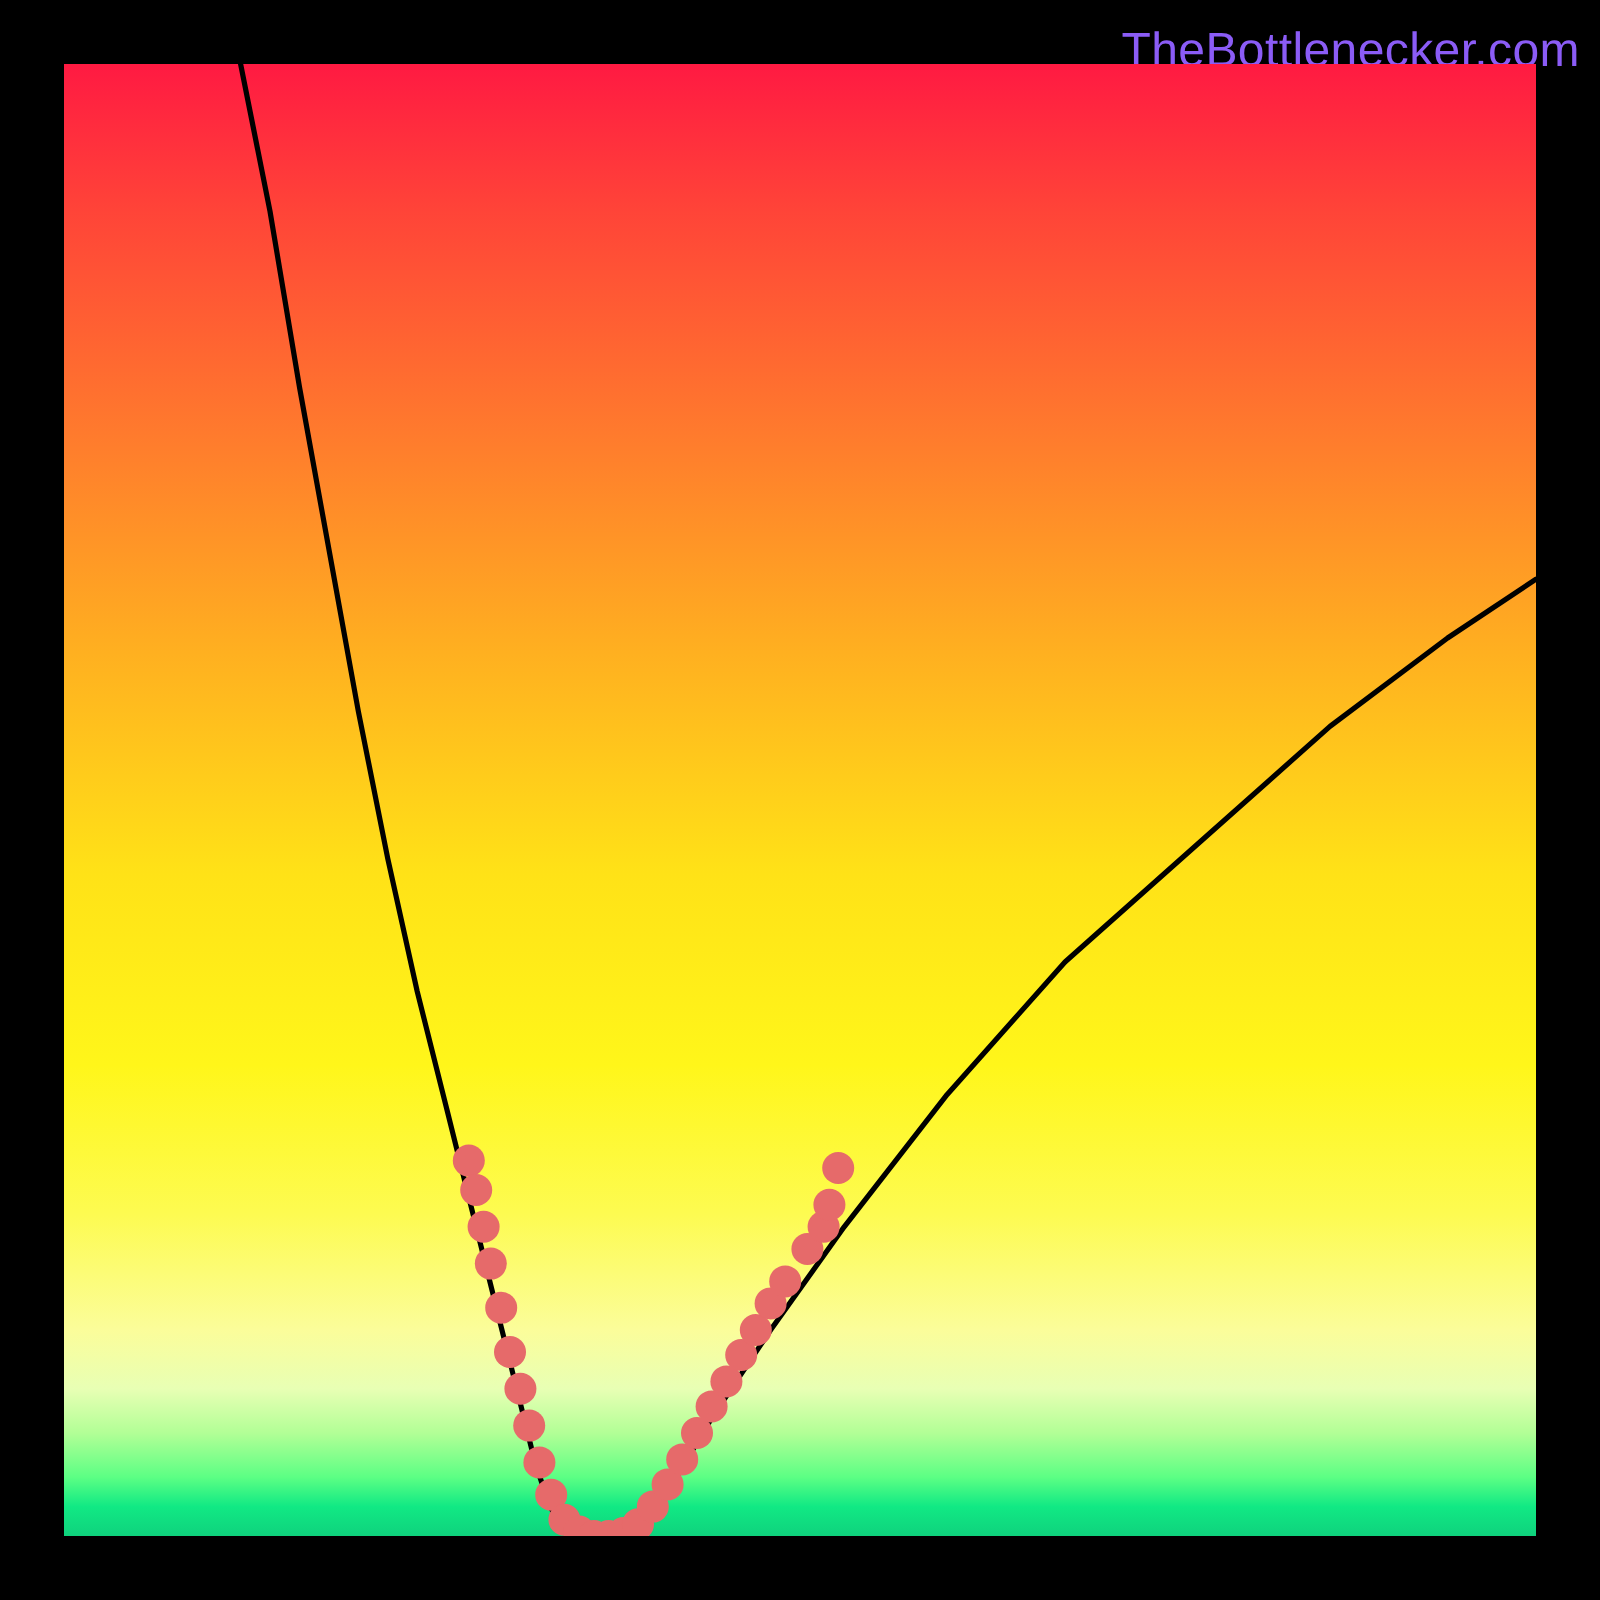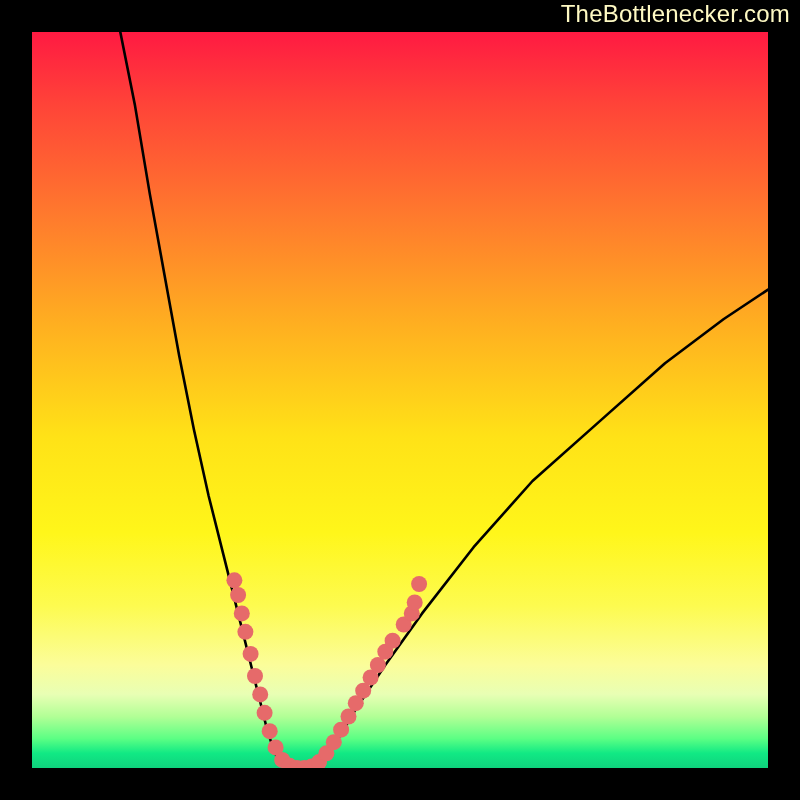--- a/index.html
+++ b/index.html
@@ -35,23 +35,23 @@
       #fbfd9a 86%,
       #e8ffb4 90%,
       #b2ff96 93%,
       #5cff84 96%,
       #11e984 98%,
       #0fd27d 100%
     );
   }
   .watermark {
     position: absolute;
-    top: 0;
+    top: 12px;
     right: 10px;
-    color: #fef9c3;
+    color: #8b5cf6;
     font-size: 24px;
     font-weight: 500;
     letter-spacing: 0.2px;
     user-select: none;
     pointer-events: none;
   }
   svg.overlay {
     position: absolute;
     left: 0;
     top: 0;

